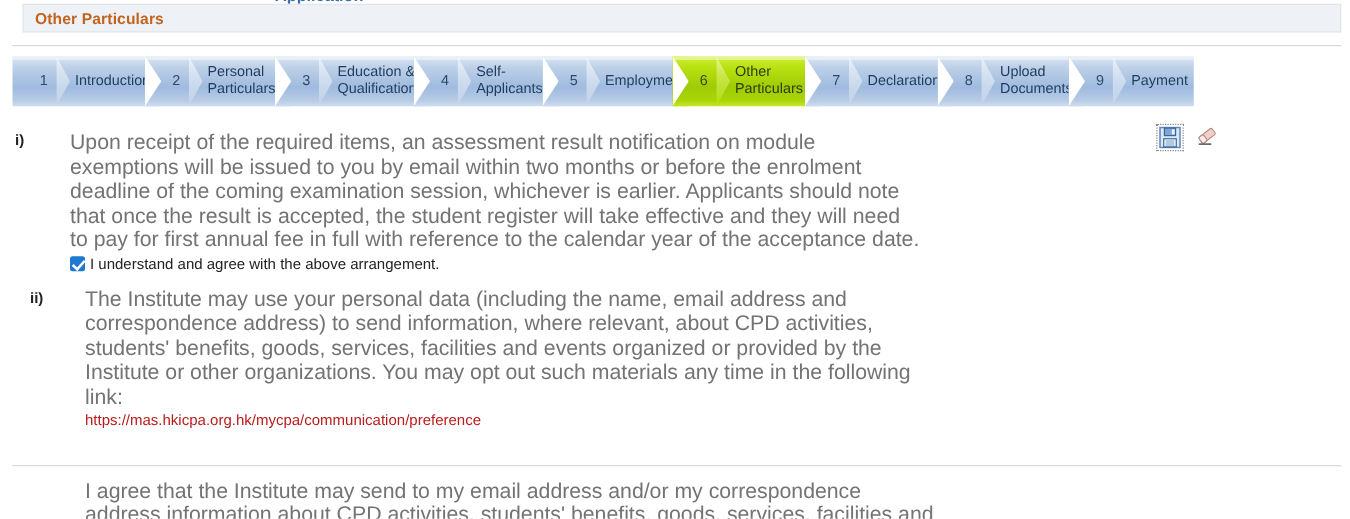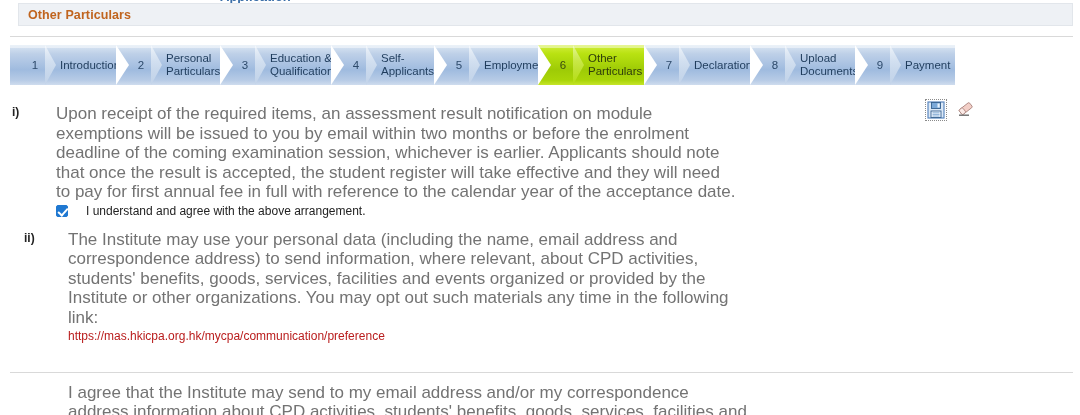--- a/index.html
+++ b/index.html
@@ -212,21 +212,21 @@
     text-decoration: none;
     font-size: 12px;
     line-height: 19.5px;
   }
 
   
   .check-row {
     display: flex;
     align-items: center;
     margin-top: 1px;
-    gap: 18px;
+    gap: 4px;
   }
   .cb {
     width: 12px;
     height: 12px;
     flex: 0 0 12px;
     background: #1f78d1;
     border: 1px solid #1f78d1;
     border-radius: 2px;
     box-sizing: border-box;
     position: relative;

